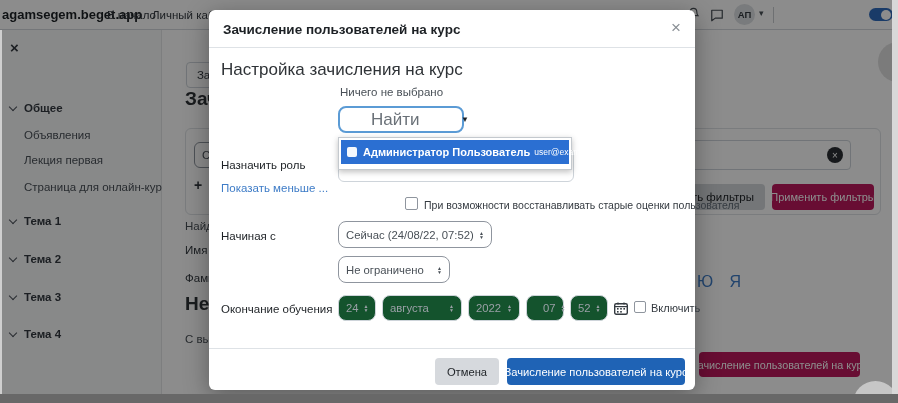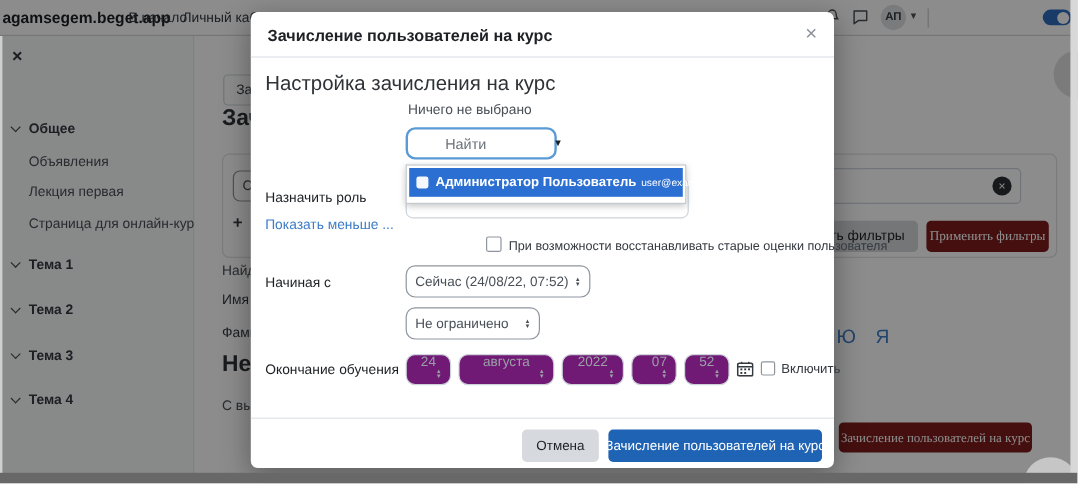--- a/index.html
+++ b/index.html
@@ -23,21 +23,21 @@
   .chev{display:inline-block;width:6px;height:6px;border-left:1.6px solid #495057;border-bottom:1.6px solid #495057;transform:rotate(-45deg);margin-right:8px;position:relative;top:-2px;}
   .sec{position:absolute;left:10px;font-size:11.5px;font-weight:bold;color:#343a40;white-space:nowrap;cursor:pointer;}
   .sub{position:absolute;left:24px;font-size:11.5px;color:#495057;white-space:nowrap;cursor:pointer;}
   .drawer-close{position:absolute;left:10px;top:12px;font-size:15px;font-weight:bold;color:#343a40;cursor:pointer;line-height:12px;}
 
   
   .main{position:absolute;left:162px;top:30px;width:736px;height:373px;background:#fff;z-index:1;}
   .btn{display:flex;align-items:center;justify-content:center;border-radius:4px;font-size:11.5px;cursor:pointer;white-space:nowrap;}
   .btn-outline{background:#fff;border:1px solid #ced4da;color:#343a40;}
   .btn-gray{background:#d3d7db;color:#1d2125;}
-  .btn-blue{background:#7f1d1d;color:#fff;font-family:Liberation Serif, serif;}
+  .btn-blue{background:#be185d;color:#fff;}
   .bigtxt{font-weight:bold;color:#2f3337;font-size:19px;white-space:nowrap;}
   .card{position:absolute;border:1px solid #dee2e6;border-radius:6px;background:#fff;}
   .clear-circle{position:absolute;width:16px;height:16px;border-radius:50%;background:#2b2f33;color:#fff;
                 font-size:10px;display:flex;align-items:center;justify-content:center;cursor:pointer;}
 
   
   .overlay{position:absolute;left:0;top:0;width:898px;height:403px;background:rgba(0,0,0,0.45);z-index:50;}
   .strip-bottom{position:absolute;left:0;top:394px;width:898px;height:9px;background:#686868;z-index:80;}
   .strip-right{position:absolute;left:892px;top:0;width:6px;height:403px;background:#d8d8d8;z-index:79;}
   .strip-left{position:absolute;left:0;top:30px;width:2px;height:373px;background:#cfcfcf;z-index:79;}
@@ -48,39 +48,39 @@
   .modal{position:absolute;left:209px;top:10px;width:486px;height:380px;background:#fff;border-radius:6px;
          box-shadow:0 6px 24px rgba(0,0,0,0.35);z-index:60;}
   .m-header{position:absolute;left:0;top:0;width:100%;height:38px;border-bottom:1px solid #dee2e6;}
   .m-title{position:absolute;left:14px;top:12px;font-size:13.5px;font-weight:bold;color:#1d2125;}
   .m-close{position:absolute;right:14px;top:8px;font-size:17px;color:#8a9096;cursor:pointer;}
   .m-h3{position:absolute;left:12px;top:50px;font-size:17px;color:#2f3337;}
   .flabel{position:absolute;left:12px;font-size:11.5px;color:#1d2125;line-height:15px;}
   .fvalue{position:absolute;font-size:11.5px;color:#495057;white-space:nowrap;}
   .combobox{position:absolute;left:129px;top:96px;width:126px;height:27px;border:2px solid #5b9bd5;border-radius:8px;
             background:#fff;display:flex;align-items:center;padding:0 8px 0 5px;}
-  .combobox input{border:none;outline:none;width:90px;font-size:12px;color:#495057;background:transparent;padding:0;margin-left:25px;}
+  .combobox input{border:none;outline:none;width:90px;font-size:17px;color:#495057;background:transparent;padding:0;margin-left:25px;}
   .combobox input::placeholder{color:#6a7178;}
   .caret{width:1px;height:13px;background:#495057;margin-right:1px;}
   .dd-arrow{margin-left:auto;font-size:8px;color:#1d2125;}
   .rolebox{position:absolute;left:129px;top:138px;width:236px;height:34px;border:1px solid #ced4da;border-radius:6px;background:#fff;z-index:1;}
   .sugg{position:absolute;left:129px;top:127px;width:234px;height:33px;background:#fff;border:1px solid #c4c9ce;
         box-shadow:0 2px 6px rgba(0,0,0,0.25);z-index:2;}
   .sugg-row{position:absolute;left:2px;top:2px;right:2px;height:24px;background:#2b6fd2;display:flex;align-items:center;
             padding:0 6px;cursor:pointer;}
   .sugg-cb{width:10px;height:10px;background:#fff;opacity:0.95;border-radius:2px;margin-right:6px;flex:0 0 auto;}
   .sugg-name{font-size:11px;font-weight:bold;color:#fff;white-space:nowrap;}
   .sugg-email{font-size:8.5px;color:#fff;margin-left:4px;white-space:nowrap;}
   .link{position:absolute;left:12px;top:172px;font-size:11.5px;color:#3e7cc7;cursor:pointer;}
   .cb{position:absolute;width:13px;height:13px;border:1px solid #8f959e;border-radius:2px;background:#fff;cursor:pointer;}
   .cbl{position:absolute;font-size:10.5px;color:#343a40;white-space:nowrap;}
   .sel{position:absolute;height:27px;border:1px solid #8f959e;border-radius:8px;background:#fff;display:flex;
        align-items:center;padding:0 7px;font-size:11.3px;color:#495057;white-space:nowrap;cursor:pointer;}
   .sel .spn{margin-left:auto;padding-left:5px;}
-  .sel-dis{border-color:#ced4da;background:#701a75;color:#9aa0a6;flex-direction:column;}
+  .sel-dis{border-color:#ced4da;background:#14532d;color:#9aa0a6;}
   .spn{display:flex;flex-direction:column;align-items:center;line-height:4px;font-size:5px;color:#495057;}
   .sel-dis .spn{color:#9aa0a6;}
   .m-divider{position:absolute;left:0;top:338px;width:100%;border-top:1px solid #dee2e6;}
   .m-btn{position:absolute;top:348px;height:27px;border-radius:4px;display:flex;align-items:center;justify-content:center;
          font-size:11.2px;cursor:pointer;white-space:nowrap;}
   .m-cancel{left:226px;width:64px;background:#d6d9dd;color:#1d2125;}
   .m-submit{left:298px;width:178px;background:#1f63b5;color:#fff;}
 </style>
 </head>
 <body>

